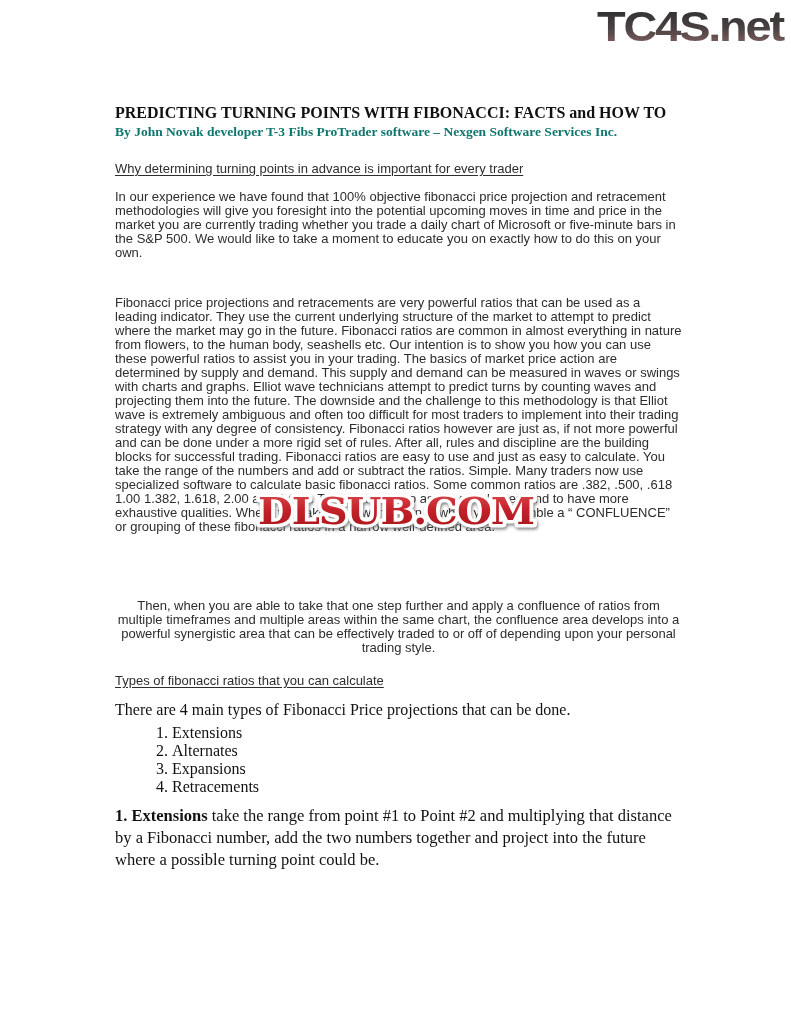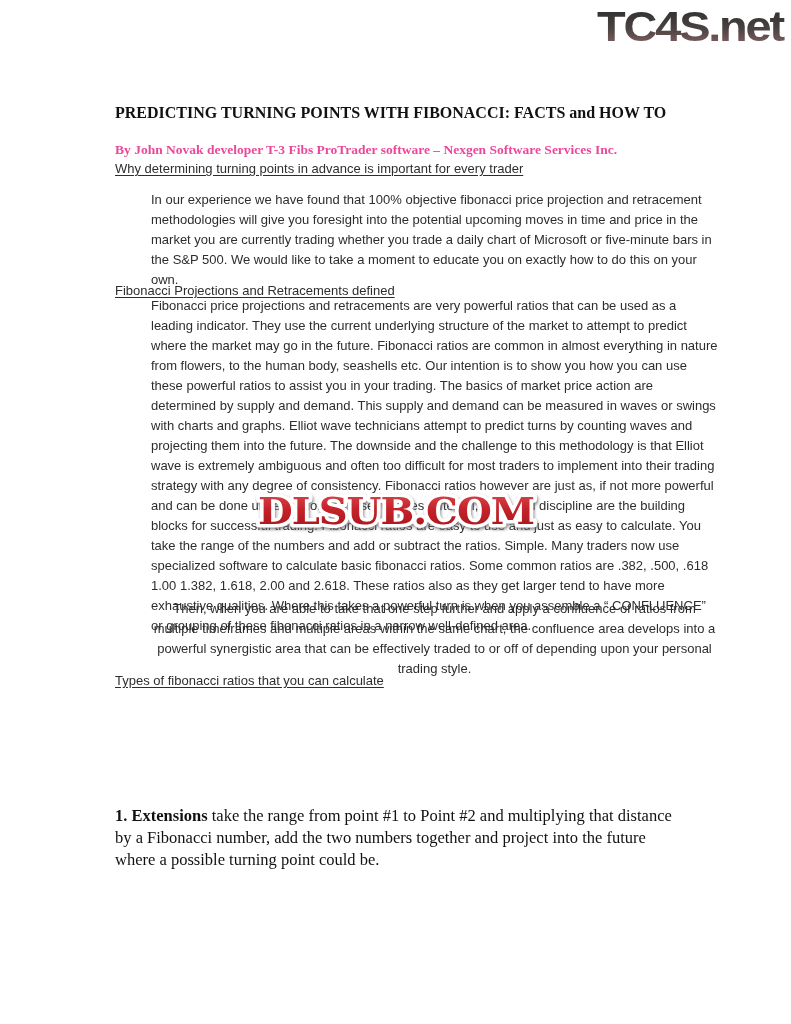--- a/index.html
+++ b/index.html
@@ -33,22 +33,22 @@
     font-size:16px;
     line-height:18px;
     color:#111111;
     white-space:nowrap;
   }
   .byline {
     font-family:"Liberation Serif", serif;
     font-weight:bold;
     font-size:13.5px;
     line-height:15px;
-    margin-top:20px;
-    color:#ec4899;
+    margin-top:2px;
+    color:#0f766e;
   }
 
   
   .sans-heading {
     position:absolute;
     left:115px;
     font-size:13px;
     line-height:16px;
     color:#2d2d2d;
     text-decoration:underline;
@@ -57,23 +57,22 @@
   .h-why   { top:161px;text-decoration:underline; }
   .h-fib   { top:283px; }
   .h-types { top:673px; }
 
   
   .body-para {
     position:absolute;
     left:115px;
     width:567px;
     font-size:13px;
-    line-height:20px;
+    line-height:14px;
     color:#2d2d2d;
-    margin-left:36px;
   }
   .p-why  { top:190px; }
   .p-def  { top:296px; }
   .p-then { top:599px;text-align:center; }
 
   
   .serif-block {
     position:absolute;
     left:115px;
     top:701px;
@@ -139,26 +138,34 @@
   </svg>
 
   <div class="title-wrap">
     <h1 class="doc-title">PREDICTING TURNING POINTS WITH FIBONACCI: FACTS and HOW TO</h1>
     <div class="byline">By John Novak developer T-3 Fibs ProTrader software – Nexgen Software Services Inc.</div>
   </div>
 
   <div class="sans-heading h-why">Why determining turning points in advance is important for every trader</div>
   <p class="body-para p-why">In our experience we have found that 100% objective fibonacci price projection and retracement methodologies will give you foresight into the potential upcoming moves in time and price in the market you are currently trading whether you trade a daily chart of Microsoft or five-minute bars in the S&amp;P 500. We would like to take a moment to educate you on exactly how to do this on your own.</p>
 
-  <div class="sans-heading h-fib">Fibonacci Projections and Retracements defined</div>
   <p class="body-para p-def">Fibonacci price projections and retracements are very powerful ratios that can be used as a leading indicator. They use the current underlying structure of the market to attempt to predict where the market may go in the future. Fibonacci ratios are common in almost everything in nature from flowers, to the human body, seashells etc. Our intention is to show you how you can use these powerful ratios to assist you in your trading. The basics of market price action are determined by supply and demand. This supply and demand can be measured in waves or swings with charts and graphs. Elliot wave technicians attempt to predict turns by counting waves and projecting them into the future. The downside and the challenge to this methodology is that Elliot wave is extremely ambiguous and often too difficult for most traders to implement into their trading strategy with any degree of consistency.  Fibonacci ratios however are just as, if not more powerful and can be done under a more rigid set of rules. After all, rules and discipline are the building blocks for successful trading. Fibonacci ratios are easy to use and just as easy to calculate. You take the range of the numbers and add or subtract the ratios. Simple. Many traders now use specialized software to calculate basic fibonacci ratios. Some common ratios are .382, .500, .618 1.00 1.382, 1.618, 2.00 and 2.618. These ratios also as they get larger tend to have more exhaustive qualities. Where this takes a powerful turn is when you assemble a “ CONFLUENCE” or grouping of these fibonacci ratios in a narrow well-defined area.</p>
   <p class="body-para p-then">Then, when you are able to take that one step further and apply a confluence of ratios from multiple timeframes and multiple areas within the same chart, the confluence area develops into a powerful synergistic area that can be effectively traded to or off of depending upon your personal trading style.</p>
 
   <div class="sans-heading h-types">Types of fibonacci ratios that you can calculate</div>
 
+  <div class="serif-block">
+    <div>There are 4 main types of Fibonacci Price projections that can be done.</div>
+    <ol>
+      <li>Extensions</li>
+      <li>Alternates</li>
+      <li>Expansions</li>
+      <li>Retracements</li>
+    </ol>
+  </div>
 
   <p class="ext-para">
     <span class="ext-lead">1. Extensions</span><span> take the range from point #1 to Point #2 and multiplying that distance by a Fibonacci number, add the two numbers together and project into the future where a possible turning point could be.</span>
   </p>
 
   <svg class="watermark-svg" width="292" height="46" viewBox="0 0 292 46" aria-hidden="true">
     <defs>
       <linearGradient id="wm-red" x1="0" y1="0" x2="0" y2="1">
         <stop offset="0" stop-color="#dd4f53"></stop>
         <stop offset="0.45" stop-color="#c5232a"></stop>

